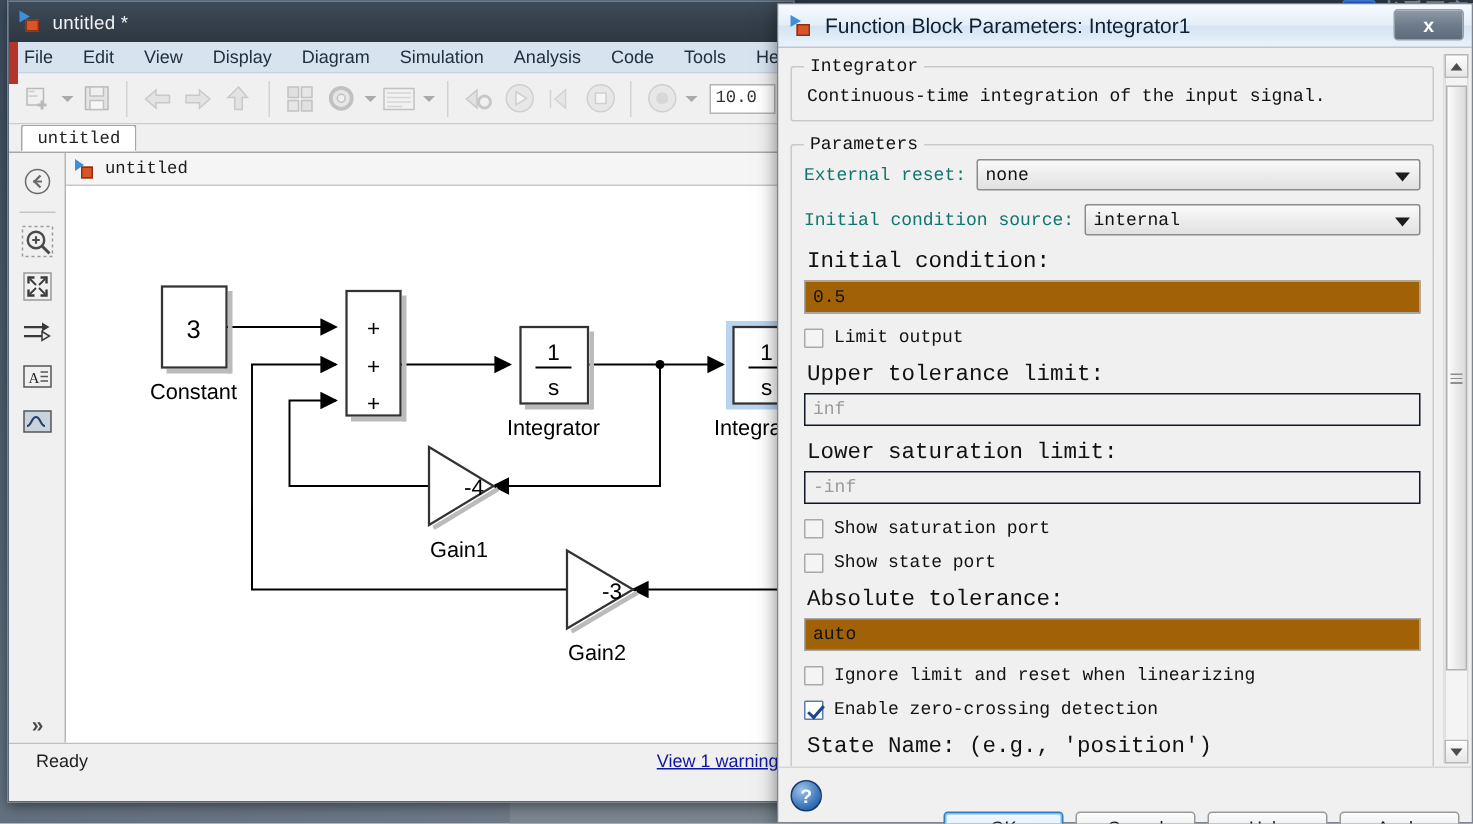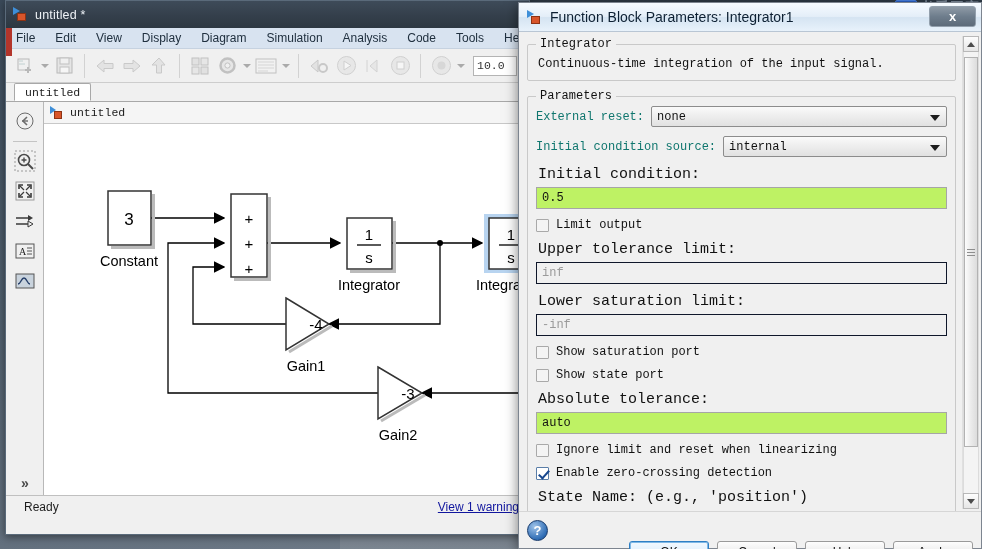--- a/index.html
+++ b/index.html
@@ -224,21 +224,21 @@
     display: flex; align-items: center; padding-left: 5px;
     font-family: "Liberation Mono", monospace; font-size: 12px; color: #111;
   }
   .sel .caret {
     position: absolute; right: 6px; top: 50%; margin-top:-2px;
     width:0;height:0;border-left:5px solid transparent;border-right:5px solid transparent;
     border-top:6px solid #1c1c1c;
   }
   .lbl-block { font-size: 15px; color: #111; margin: 0 0 4px 2px; }
   .txt {
-    width: 100%; height: 22px; background: #bef264; border: 1px solid #a6a6a6;
+    width: 100%; height: 22px; background: #a16207; border: 1px solid #a6a6a6;
     display: flex; align-items: center; padding-left: 5px;
     font-family: "Liberation Mono", monospace; font-size: 12px; color: #111;
     margin-bottom: 9px;
   }
   .txt.disabled { background: #f0f0f0; border: 1px solid #0f172a; color: #9a9a9a; }
 
   .chk-row { display: flex; align-items: center; gap: 7px; margin-bottom: 9px; }
   .chk {
     width: 13px; height: 13px; background: #f4f4f4;
     border: 1px solid #a9a9a9; border-radius: 1px; position: relative; flex: none;

